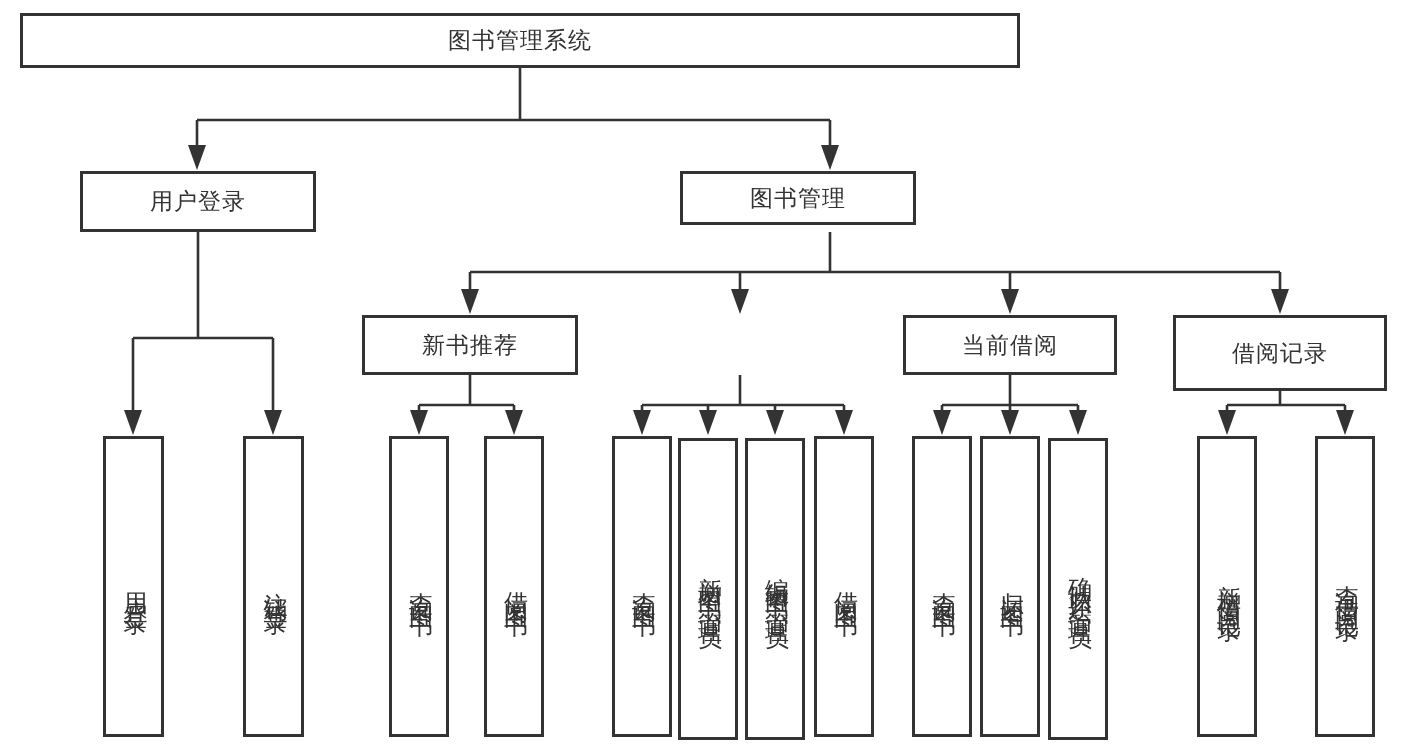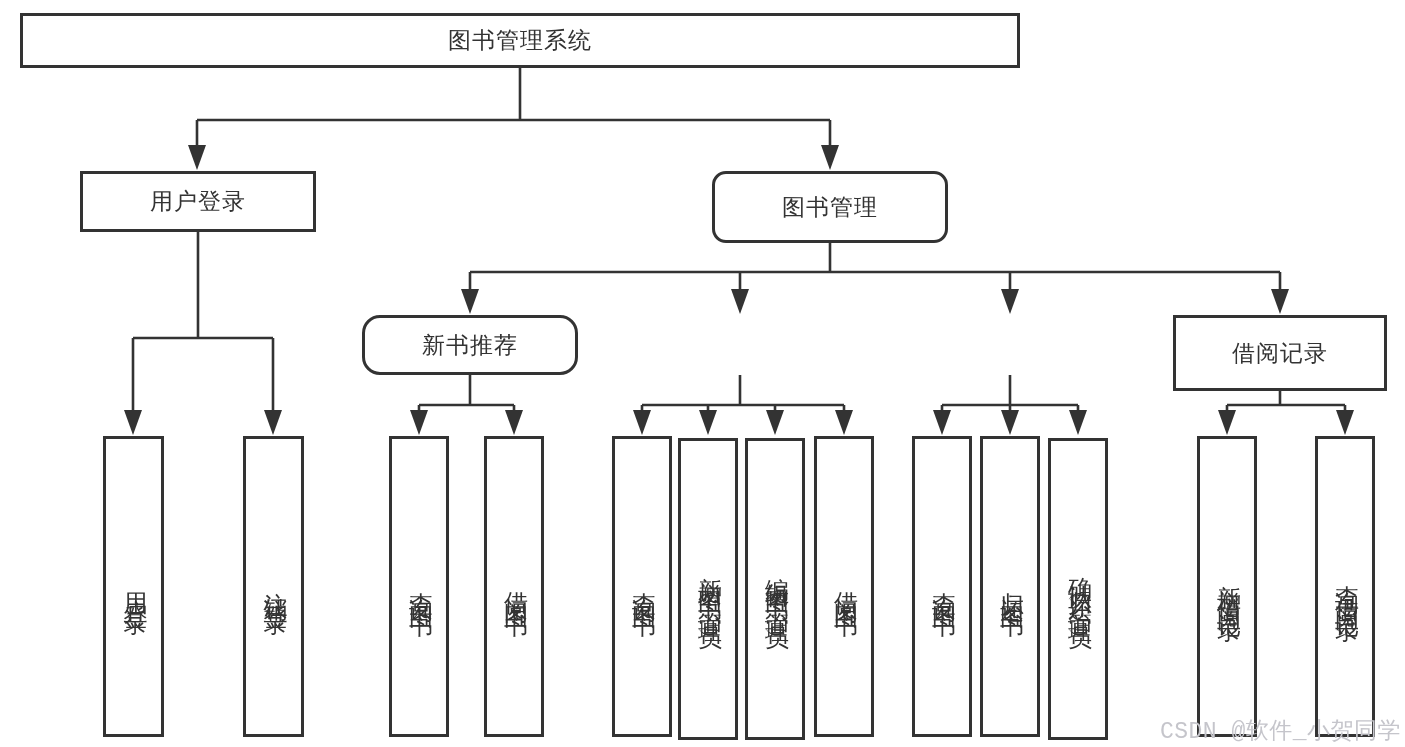--- a/index.html
+++ b/index.html
@@ -71,26 +71,29 @@
     <polygon points="1345,435 1336,410 1354,410"></polygon>
   </svg>
 
   <div class="node node-h" style="left:20px;top:13px;width:1000px;height:55px;">
     <span>图书管理系统</span>
   </div>
 
   <div class="node node-h" style="left:80px;top:171px;width:236px;height:61px;">
     <span>用户登录</span>
   </div>
-  <div class="node node-h" style="left:712px;top:171px;width:236px;height:72px;border-radius:14px;">
+  <div class="node node-h" style="left:680px;top:171px;width:236px;height:54px;">
     <span>图书管理</span>
   </div>
 
-  <div class="node node-h" style="left:362px;top:315px;width:216px;height:60px;border-radius:18px;">
+  <div class="node node-h" style="left:362px;top:315px;width:216px;height:60px;">
     <span>新书推荐</span>
+  </div>
+  <div class="node node-h" style="left:903px;top:315px;width:214px;height:60px;">
+    <span>当前借阅</span>
   </div>
   <div class="node node-h" style="left:1173px;top:315px;width:214px;height:76px;">
     <span>借阅记录</span>
   </div>
 
   <div class="node node-v" style="left:103px;top:436px;width:61px;height:301px;">
     <span class="vtext">用户登录</span>
   </div>
   <div class="node node-v" style="left:243px;top:436px;width:61px;height:301px;">
     <span class="vtext">注销登录</span>
@@ -126,15 +129,14 @@
     <span class="vtext">确认归还（管理员）</span>
   </div>
 
   <div class="node node-v" style="left:1197px;top:436px;width:60px;height:301px;">
     <span class="vtext">新增借阅记录</span>
   </div>
   <div class="node node-v" style="left:1315px;top:436px;width:60px;height:301px;">
     <span class="vtext">查询借阅记录</span>
   </div>
 
-  <div class="watermark">CSDN @软件_小贺同学</div>
 
 </div>
 
 </body></html>

